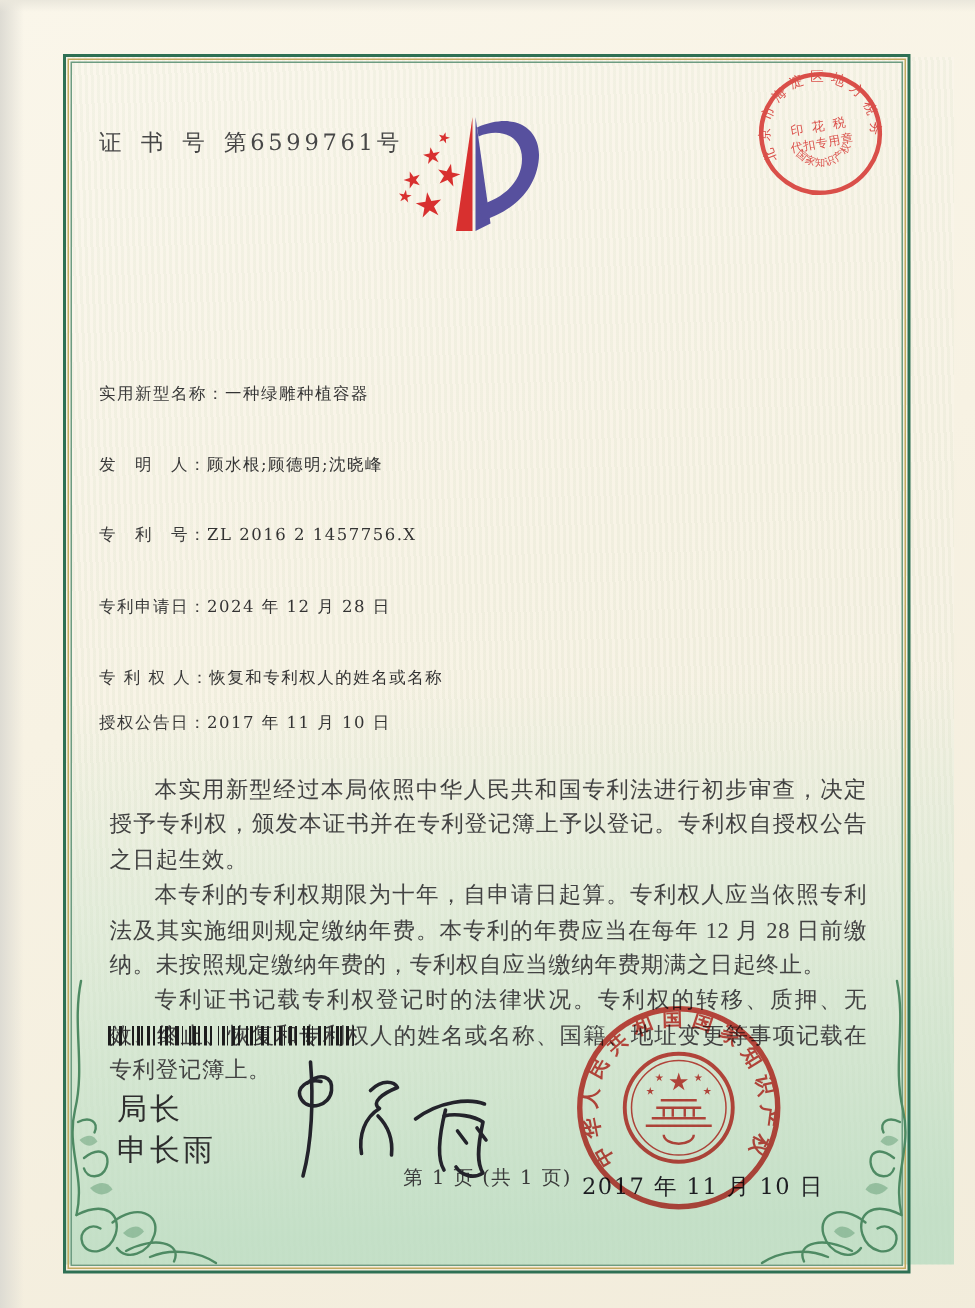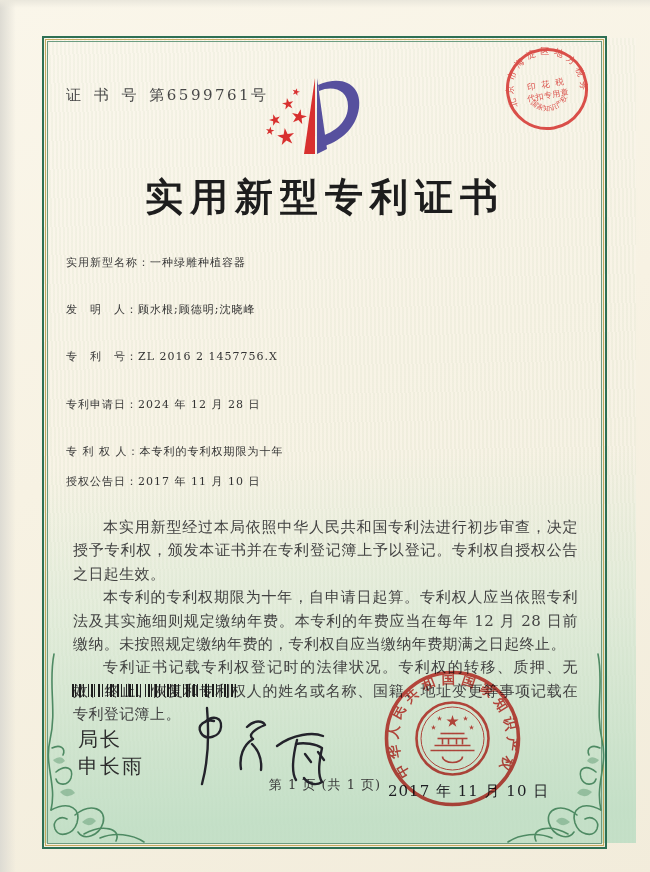--- a/index.html
+++ b/index.html
@@ -29,21 +29,21 @@
   .logo{position:absolute;left:258px;top:72px;z-index:4;}
   .tax-stamp{position:absolute;left:504px;top:46px;z-index:5;transform:rotate(-10deg);opacity:.93;}
   .title{position:absolute;left:0;top:172px;width:650px;z-index:4;text-align:center;
     font-size:38px;font-weight:700;letter-spacing:7px;color:#1d1d1d;}
   .row{position:absolute;left:66px;z-index:4;font-size:11px;color:#3a3a3a;
     letter-spacing:1px;white-space:nowrap;}
   .row .lab{color:#3a3a3a;}
   .row .val{color:#333;}
   .legal{position:absolute;left:73px;top:516px;width:505px;z-index:4;font-size:15px;
     line-height:23.4px;color:#424242;text-align:justify;letter-spacing:.4px;}
-  .legal p{margin:0;text-indent:2em;}
+  .legal p{margin:0;text-indent:2em;font-family:Liberation Serif, serif;}
   .barcode{position:absolute;left:72px;top:684px;width:168px;height:13px;z-index:4;
     background:repeating-linear-gradient(90deg,
       #1d1d1d 0 2px,transparent 2px 3px,#1d1d1d 3px 4px,transparent 4px 7px,
       #1d1d1d 7px 9px,transparent 9px 11px,#1d1d1d 11px 12px,transparent 12px 16px,
       #1d1d1d 16px 17px,transparent 17px 19px);}
   .officer{position:absolute;left:78px;z-index:4;font-size:20px;color:#2e2e2e;letter-spacing:2px;}
   .sig{position:absolute;left:168px;top:700px;z-index:5;}
   .seal-date{position:absolute;left:388px;top:782px;z-index:4;font-size:15px;color:#1d1d22;
     letter-spacing:1px;white-space:nowrap;}
   .seal{position:absolute;left:382px;top:668px;z-index:6;mix-blend-mode:multiply;opacity:.95;}
@@ -119,36 +119,35 @@
     <text font-size="9" fill="#d8433e" letter-spacing="4.2" font-family="DejaVu Serif,serif">
       <textPath href="#taxTop" startOffset="1">北京市海淀区地方税务局</textPath>
     </text>
     <text x="0" y="-2" text-anchor="middle" font-size="8.5" fill="#d8433e" letter-spacing="1.5" font-family="DejaVu Serif,serif">印 花 税</text>
     <text x="0" y="9" text-anchor="middle" font-size="8" fill="#d8433e" letter-spacing="0.5" font-family="DejaVu Serif,serif">代扣专用章</text>
     <text font-size="6.8" fill="#d8433e" letter-spacing="0.6" font-family="DejaVu Serif,serif">
       <textPath href="#taxBottom" startOffset="1">国家知识产权局</textPath>
     </text>
   </svg>
 
-  <div class="title">实用新型专利证书</div>
 
   <div class="row" style="top:255px;">
     <span class="lab">实用新型名称：</span><span class="val">一种绿雕种植容器</span>
   </div>
   <div class="row" style="top:302px;">
     <span class="lab">发　明　人：</span><span class="val">顾水根;顾德明;沈晓峰</span>
   </div>
   <div class="row" style="top:349px;">
     <span class="lab">专　利　号：</span><span class="val">ZL 2016 2 1457756.X</span>
   </div>
   <div class="row" style="top:397px;">
     <span class="lab">专利申请日：</span><span class="val">2024 年 12 月 28 日</span>
   </div>
   <div class="row" style="top:444px;">
-    <span class="lab">专 利 权 人：</span><span class="val">本专利的专利权期限为十年</span>
+    <span class="lab">专 利 权 人：</span><span class="val">恢复和专利权人的姓名或名称</span>
   </div>
   <div class="row" style="top:474px;">
     <span class="lab">授权公告日：</span><span class="val">2017 年 11 月 10 日</span>
   </div>
 
   <div class="legal">
     <p>本实用新型经过本局依照中华人民共和国专利法进行初步审查，决定授予专利权，颁发本证书并在专利登记簿上予以登记。专利权自授权公告之日起生效。</p>
     <p>本专利的专利权期限为十年，自申请日起算。专利权人应当依照专利法及其实施细则规定缴纳年费。本专利的年费应当在每年 12 月 28 日前缴纳。未按照规定缴纳年费的，专利权自应当缴纳年费期满之日起终止。</p>
     <p>专利证书记载专利权登记时的法律状况。专利权的转移、质押、无效、终止、恢复和专利权人的姓名或名称、国籍、地址变更等事项记载在专利登记簿上。</p>
   </div>

